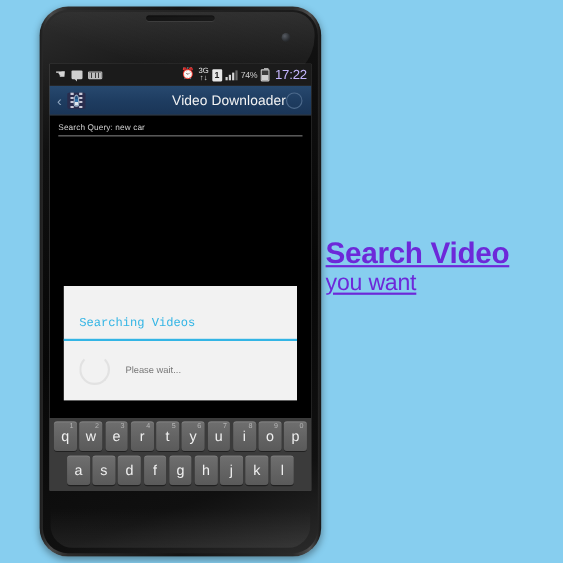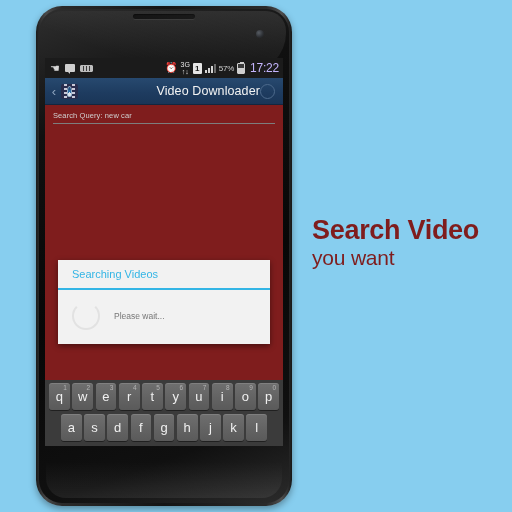--- a/index.html
+++ b/index.html
@@ -155,34 +155,34 @@
     box-sizing:border-box;
   }
   .tb-title { color: #f3f3f3; font-size: 12.5px; flex: 1; letter-spacing: .1px; text-align: right; }
   .tb-spinner {
     width: 15px; height: 15px; border-radius: 50%;
     border: 1.5px solid #4d6a8c;
     box-sizing: border-box;
   }
 
   
-  .content { position: relative; height: 275px; background: #7f1d1d; }
+  .content { position: relative; height: 275px; background: #000000; }
   .query-row { padding: 6px 8px 0 8px; }
   .query-text { color: #d0d0d0; font-size: 7.5px; letter-spacing: .1px; }
   .query-underline { margin-top: 3px; height: 1px; background: #7d7d7d; }
 
   
   .dialog {
     position: absolute;
     left: 13px; top: 155px;
     width: 212px;
     background: #f2f2f2;
     box-shadow: 0 2px 6px rgba(0,0,0,.45);
   }
-  .dlg-header { padding: 8px 14px 8px 14px; }
+  .dlg-header { padding: 28px 14px 8px 14px; font-family: Liberation Mono, monospace; }
   .dlg-title { color: #33b5e5; font-size: 11px; }
   .dlg-rule { height: 1.5px; background: #33b5e5; }
   .dlg-body { display: flex; align-items: center; padding: 12px 14px 14px 14px; }
   .dlg-spinner {
     width: 24px; height: 24px; border-radius: 50%;
     border: 2.5px solid #e2e2e2;
     border-top-color: #f2f2f2;
     margin-right: 14px;
     flex: none;
   }
@@ -210,23 +210,24 @@
   }
   .key .sup {
     position: absolute; top: 1px; right: 3px;
     font-size: 6.5px; color: #b4b4b4;
   }
   .row2 { padding: 0 14px; }
 
   
   .tagline {
     position: absolute;
-    left: 312px; top: 216px;
+    left: 296px; top: 216px;
     width: 200px;
-    color: #7f1d1d;
+    color: #6d28d9;
+    text-decoration: underline;
   }
   .tag-line1 { font-size: 27px; font-weight: bold; line-height: 1.05; letter-spacing: -.3px; }
   .tag-line2 { font-size: 21px; font-weight: normal; line-height: 1.15; letter-spacing: -.2px; margin-top: 2px; }
 </style>
 </head>
 <body>
 
 <div id="stage">
 
   <div class="phone">
@@ -251,21 +252,21 @@
             <i>3G</i>
             <i>↑↓</i>
           </span>
           <span class="sb-sim">1</span>
           <span class="sb-signal">
               <i></i>
               <i></i>
               <i></i>
               <i></i>
             </span>
-          <span class="sb-batt-txt">57%</span>
+          <span class="sb-batt-txt">74%</span>
           <span class="sb-batt"></span>
           <span class="sb-time">17:22</span>
         </div>
       </div>
 
       <div class="titlebar">
         <span class="tb-back">‹</span>
         <span class="app-icon"></span>
         <span class="tb-title">Video Downloader</span>
         <span class="tb-spinner"></span>

